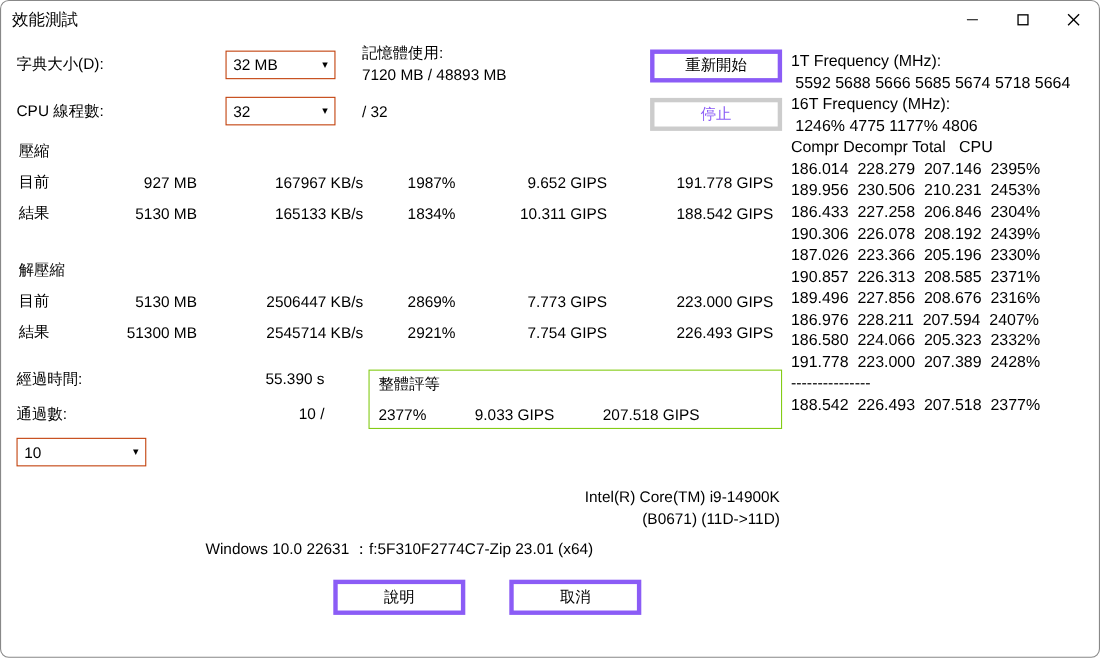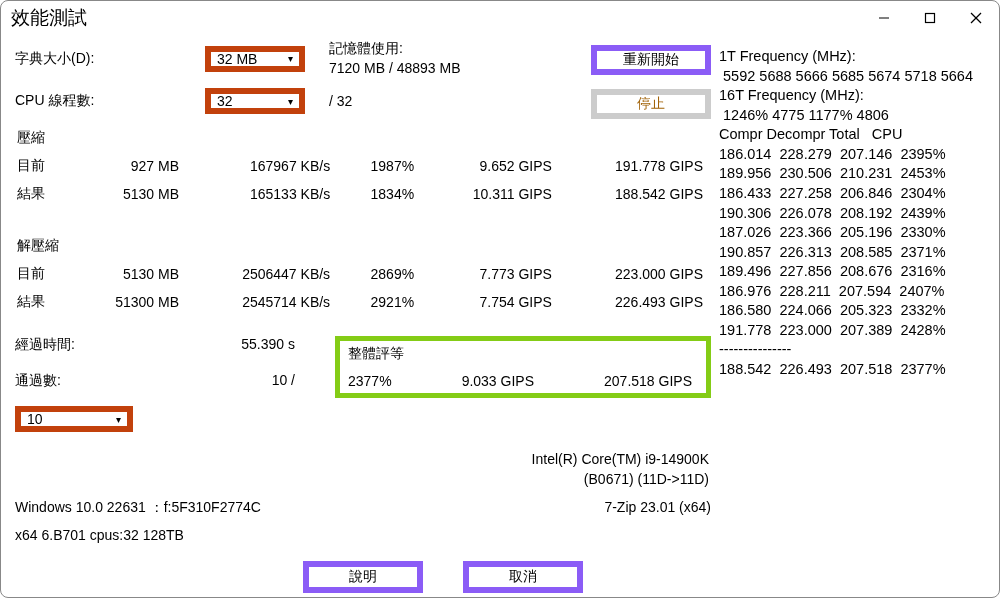--- a/index.html
+++ b/index.html
@@ -13,21 +13,21 @@
     overflow: hidden;
     border: 1px solid #888;
     border-radius: 8px;
   }
   .titlebar {
     display: flex;
     align-items: center;
     height: 34px;
     padding-left: 10px;
   }
-  .titlebar .title { flex: 1; font-size: 19px; }
+  .titlebar .title { flex: 1; font-size: 15px; }
   .winbtns { display: flex; }
   .winbtn {
     width: 46px;
     height: 34px;
     display: flex;
     align-items: center;
     justify-content: center;
     font-size: 14px;
     font-family: "Segoe MDL2 Assets", sans-serif;
   }
@@ -47,42 +47,42 @@
     line-height: 1.35;
     white-space: pre;
   }
   .row { display: flex; align-items: center; margin-bottom: 10px; }
   .label-col { width: 190px; }
   .ctrl-col { width: 112px; }
   .extra-col { padding-left: 12px; }
   select.combo, .combo {
     width: 100px;
     height: 26px;
-    border: 6px solid #c2410c;
+    border: 1px solid #c2410c;
     background: #fff;
     padding: 0 6px;
     font-size: 14px;
     display: inline-flex;
     align-items: center;
     justify-content: space-between;
   }
   .combo .chev { font-size: 10px; }
   .memuse { line-height: 1.4; }
   .btn {
     width: 120px;
     height: 30px;
-    border: 6px solid #8b5cf6;
+    border: 4px solid #8b5cf6;
     background: #fff;
     display: inline-flex;
     align-items: center;
     justify-content: center;
     cursor: pointer;
     text-align: right;
   }
-  .btn.disabled { color: #a16207; border-color: #ccc; cursor: default; }
+  .btn.disabled { color: #8b5cf6; border-color: #ccc; cursor: default; }
   .btn-col { position: absolute; right: 0; top: 6px; display: flex; flex-direction: column; gap: 14px; align-items: flex-end; }
 
   table.bench {
     width: 100%;
     border-collapse: collapse;
     margin-top: 4px;
   }
   table.bench th, table.bench td {
     text-align: right;
     padding: 5px 8px 5px 4px;
@@ -94,31 +94,31 @@
   .spacer td { height: 24px; }
 
   .summary-grid {
     display: grid;
     grid-template-columns: 180px 140px 1fr;
     align-items: start;
     margin-top: 20px;
     row-gap: 10px;
   }
   .totals-box {
-    border: 5px solid #84cc16;
+    border: 1px solid #84cc16;
     padding: 4px 8px;
     grid-column: 3;
     grid-row: 1 / span 2;
   }
   .totals-title { margin-bottom: 10px; }
-  .totals-values { display: flex; justify-content: space-between; gap: 44px; padding-right: 6px; }
+  .totals-values { display: flex; justify-content: flex-start; gap: 44px; padding-right: 6px; }
   .combo.small { width: 118px; margin-top: -2px;}
 
   .cpu-info { text-align: right; margin-top: 18px; line-height: 1.4; padding-right: 2px;}
-  .sys-row { display: flex; justify-content: space-between; margin-top: 10px; }
+  .sys-row { display: flex; justify-content: center; margin-top: 10px; }
   .sys-row2 { margin-top: 10px; }
 
   .footer-btns {
     display: flex;
     justify-content: center;
     gap: 40px;
     margin: 18px 0 10px 160px;
   }
   .footer-btns .btn { width: 120px; height: 32px; }
 </style>
@@ -249,21 +249,20 @@
 
     <div class="cpu-info">
       <div>Intel(R) Core(TM) i9-14900K</div>
       <div>(B0671) (11D-&gt;11D)</div>
     </div>
 
     <div class="sys-row">
       <span>Windows 10.0 22631 ：f:5F310F2774C</span>
       <span>7-Zip 23.01 (x64)</span>
     </div>
-    <div class="sys-row2">x64 6.B701 cpus:32 128TB</div>
 
     <div class="footer-btns">
       <div class="btn">說明</div>
       <div class="btn">取消</div>
     </div>
 
   </div>
 
   <div class="right">1T Frequency (MHz):
  5592 5688 5666 5685 5674 5718 5664

